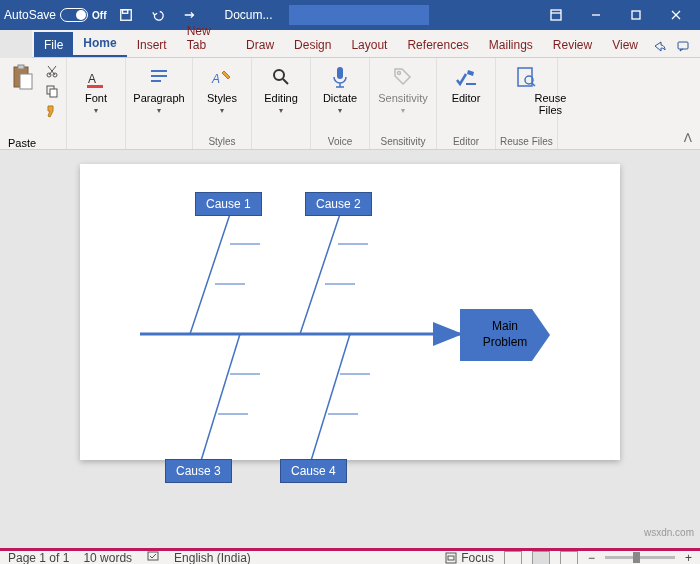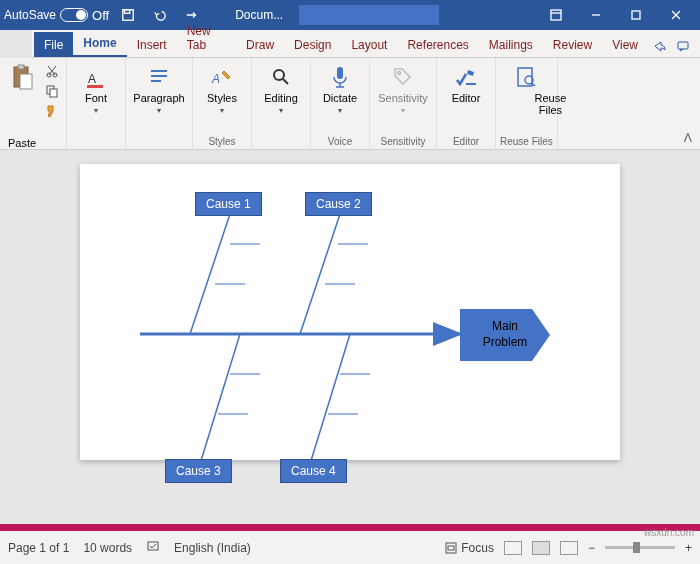--- a/index.html
+++ b/index.html
@@ -4,21 +4,21 @@
 <style>
 *{box-sizing:border-box;margin:0;padding:0;font-family:"Segoe UI",Arial,sans-serif;font-size:12px;}
 body{width:700px;height:564px;background:#e6e6e6;overflow:hidden;position:relative;}
 .titlebar{height:30px;background:#2b579a;color:#fff;display:flex;align-items:center;padding:0 4px;}
 .titlebar .left{display:flex;align-items:center;gap:6px;}
 .autosave{display:flex;align-items:center;gap:4px;font-size:11px;}
 .toggle{width:28px;height:14px;border:1px solid #fff;border-radius:8px;position:relative;}
 .toggle::after{content:"";width:10px;height:10px;border-radius:50%;background:#fff;position:absolute;right:1px;top:1px;}
 .tb-btn{width:26px;height:26px;display:flex;align-items:center;justify-content:center;color:#fff;}
 .tb-btn svg{width:14px;height:14px;stroke:#fff;fill:none;stroke-width:1.5;}
-.doc-title{margin-left:24px;font-size:12px;}
+.doc-title{margin-left:16px;font-size:12px;}
 .titlebar .right{margin-left:auto;display:flex;}
 .win-btn{width:40px;height:30px;display:flex;align-items:center;justify-content:center;}
 .win-btn svg{width:12px;height:12px;stroke:#fff;fill:none;stroke-width:1.3;}
 .search-box{width:140px;height:20px;background:#4472c4;margin-left:10px;}
 .tabs{height:28px;background:#f3f2f1;display:flex;align-items:flex-end;padding:0 2px;border-bottom:1px solid #d0d0d0;margin-left:32px;}
 .tab{padding:6px 10px 5px;font-size:12px;color:#7f1d1d;}
 .tab.file{background:#2b579a;color:#fff;}
 .tab.active{color:#2b579a;border-bottom:2px solid #2b579a;font-weight:600;}
 .tabs .extras{margin-left:auto;display:flex;gap:2px;padding-right:4px;}
 .tabs .extras .ic{width:22px;height:22px;display:flex;align-items:center;justify-content:center;}
@@ -31,37 +31,37 @@
 .big-btn .lbl{font-size:11px;text-align:center;line-height:1.1;}
 .big-btn .arrow{font-size:8px;color:#555;}
 .mini-col{display:flex;flex-direction:column;gap:2px;}
 .mini-btn{width:20px;height:18px;display:flex;align-items:center;justify-content:center;}
 .ribbon .collapse{margin-left:auto;align-self:flex-end;padding:4px 8px;color:#666;}
 .canvas{position:relative;height:384px;background:#e6e6e6;display:flex;justify-content:center;padding-top:14px;}
 .page{width:540px;height:296px;background:#fff;box-shadow:0 2px 6px rgba(0,0,0,0.25);position:relative;}
 .page svg{position:absolute;top:0;left:0;}
 .shape-box{position:absolute;background:#4472c4;border:1px solid #2f528f;color:#fff;font-size:12px;display:flex;align-items:center;justify-content:center;padding:4px 10px;}
 .main-problem{position:absolute;background:#4472c4;color:#000000;font-size:12px;display:flex;align-items:center;justify-content:center;text-align:center;clip-path:polygon(0 0,80% 0,100% 50%,80% 100%,0 100%);line-height:1.3;}
-.statusbar{position:absolute;bottom:0;left:0;right:0;height:40px;background:#f3f2f1;border-top:7px solid #be185d;display:flex;align-items:center;padding:0 8px;font-size:11px;color:#444;gap:14px;}
+.statusbar{position:absolute;bottom:0;left:0;right:0;height:16px;background:#f3f2f1;border-top:3px solid #be185d;display:flex;align-items:center;padding:0 8px;font-size:11px;color:#444;gap:14px;}
 .statusbar .right{margin-left:auto;display:flex;align-items:center;gap:10px;}
 .zoom-slider{width:70px;height:3px;background:#bbb;position:relative;}
 .zoom-slider::after{content:"";position:absolute;width:7px;height:11px;background:#888;top:-4px;left:40%;}
 .view-ic{width:18px;height:14px;border:1px solid #999;}
 .view-ic.active{background:#ddd;}
 .watermark{position:absolute;right:6px;bottom:26px;font-size:10px;color:#999;}
 </style>
 </head>
 <body>
 
 <div class="titlebar">
   <div class="left">
     <div class="autosave">
       <span>AutoSave</span>
       <span class="toggle"></span>
-      <span style="font-size:13px;">Off</span>
+      <span style="font-size:10px;font-weight:bold;">Off</span>
     </div>
     <div class="tb-btn">
         <svg viewBox="0 0 16 16">
           <rect x="2" y="2" width="12" height="12"></rect>
           <rect x="4" y="2" width="6" height="4"></rect>
         </svg>
       </div>
     <div class="tb-btn">
         <svg viewBox="0 0 16 16">
           <path d="M10 4 A5 5 0 1 1 4 8 M4 8 L2 5 M4 8 L7 6"></path>

